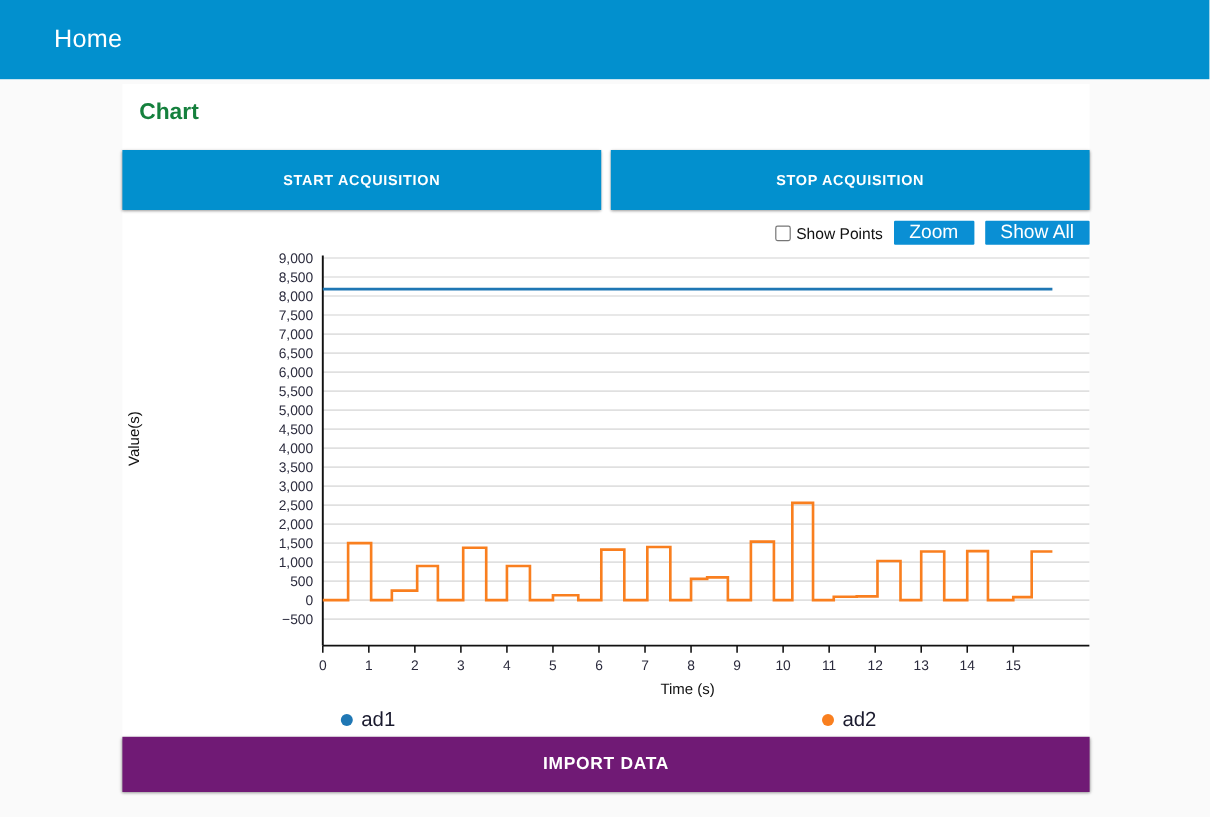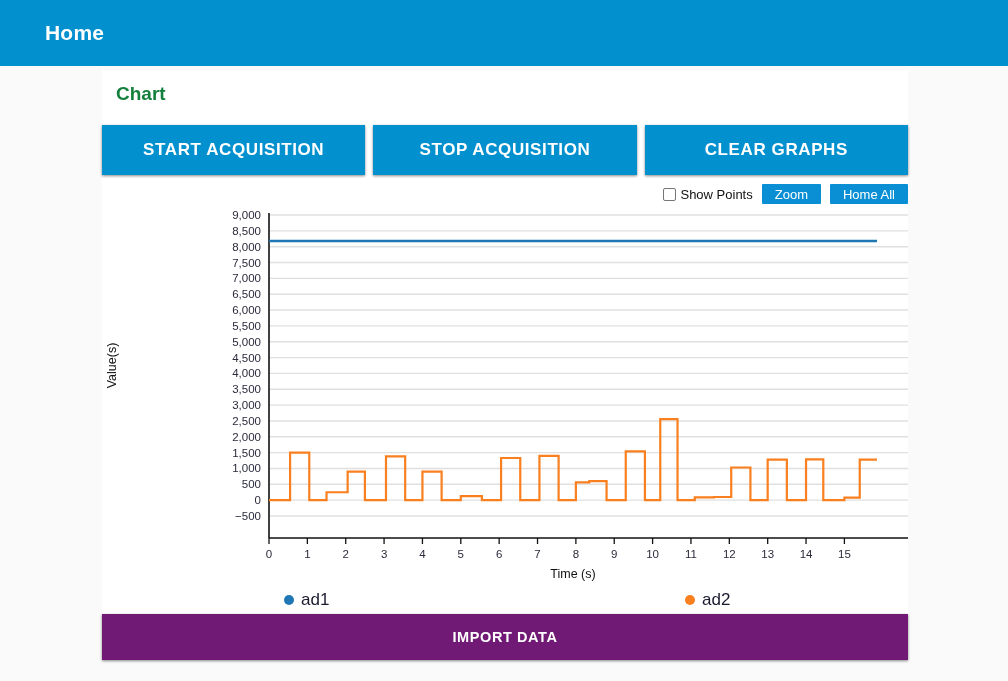--- a/index.html
+++ b/index.html
@@ -12,21 +12,21 @@
   }
   #app { position: relative; width: 1008px; height: 681px; background: #fafafa; }
 
   
   .appbar {
     position: absolute; left: 0; top: 0; width: 1008px; height: 66px;
     background: #0290ce;
     display: flex; align-items: center;
   }
   .appbar-title {
-    color: #ffffff; font-size: 21px; font-weight: 700;
+    color: #ffffff; font-size: 21px; font-weight: 400;
     margin-left: 45px; letter-spacing: .2px; text-align: right;
   }
 
   
   .card {
     position: absolute; left: 102px; top: 70px;
     width: 806px; height: 590px;
     background: #ffffff;
   }
   .card-title {
@@ -38,21 +38,21 @@
   .btn-row {
     position: absolute; left: 0px; top: 55px;
     width: 806px; height: 50px;
     display: flex; gap: 8px;
   }
   .btn {
     flex: 1 1 0; height: 50px;
     background: #0290ce; color: #fff;
     border: none; outline: none;
     font-family: "Liberation Sans", sans-serif;
-    font-size: 17px; font-weight: 700; letter-spacing: .6px;
+    font-size: 12px; font-weight: 700; letter-spacing: .6px;
     box-shadow: 0 1px 3px rgba(0,0,0,.28), 0 1px 2px rgba(0,0,0,.22);
     cursor: pointer;
     text-transform: none;
   }
 
   
   .chart-toolbar {
     position: absolute; right: 0px; top: 114px;
     display: flex; gap: 9px;
     height: 20px;
@@ -60,21 +60,21 @@
   .cb-wrap { display: flex; align-items: center; gap: 4px; }
   .cb-box {
     width: 13px; height: 13px; border: 1px solid #767676;
     background: #fff; border-radius: 2px; display: inline-block;
     cursor: pointer;
   }
   .cb-label { font-size: 13px; color: #111; font-family: "Liberation Sans", sans-serif; }
   .mini-btn {
     background: #0a8fd4; color: #fff; border: none;
     height: 20px; padding: 0 13px;
-    font-size: 13px; font-family: "Liberation Sans", sans-serif;
+    font-size: 16px; font-family: "Liberation Sans", sans-serif;
     cursor: pointer; border-radius: 1px;
   }
 
   
   .plot-wrap {
     position: absolute; left: 0px; top: 136px;
     width: 806px; height: 380px;
   }
   .plot-svg { display: block; }
 
@@ -111,30 +111,29 @@
     <div class="appbar-title">Home</div>
   </div>
 
   <div class="card">
 
     <div class="card-title">Chart</div>
 
     <div class="btn-row">
       <button class="btn">START ACQUISITION</button>
       <button class="btn">STOP ACQUISITION</button>
-      <button class="btn">CLEAR GRAPHS</button>
     </div>
 
     <div class="chart-toolbar">
       <label class="cb-wrap">
         <span class="cb-box"></span>
         <span class="cb-label">Show Points</span>
       </label>
       <button class="mini-btn">Zoom</button>
-      <button class="mini-btn">Home All</button>
+      <button class="mini-btn">Show All</button>
     </div>
 
     <div class="plot-wrap">
       <svg class="plot-svg" id="plot" width="806" height="380" viewBox="0 0 806 380">
           <line x1="167" x2="806" y1="310" y2="310" stroke="#e0e0e0" stroke-width="1.4"></line>
           <line x1="167" x2="806" y1="294.1578947368421" y2="294.1578947368421" stroke="#e0e0e0" stroke-width="1.4"></line>
           <line x1="167" x2="806" y1="278.3157894736842" y2="278.3157894736842" stroke="#e0e0e0" stroke-width="1.4"></line>
           <line x1="167" x2="806" y1="262.4736842105263" y2="262.4736842105263" stroke="#e0e0e0" stroke-width="1.4"></line>
           <line x1="167" x2="806" y1="246.63157894736844" y2="246.63157894736844" stroke="#e0e0e0" stroke-width="1.4"></line>
           <line x1="167" x2="806" y1="230.78947368421052" y2="230.78947368421052" stroke="#e0e0e0" stroke-width="1.4"></line>

